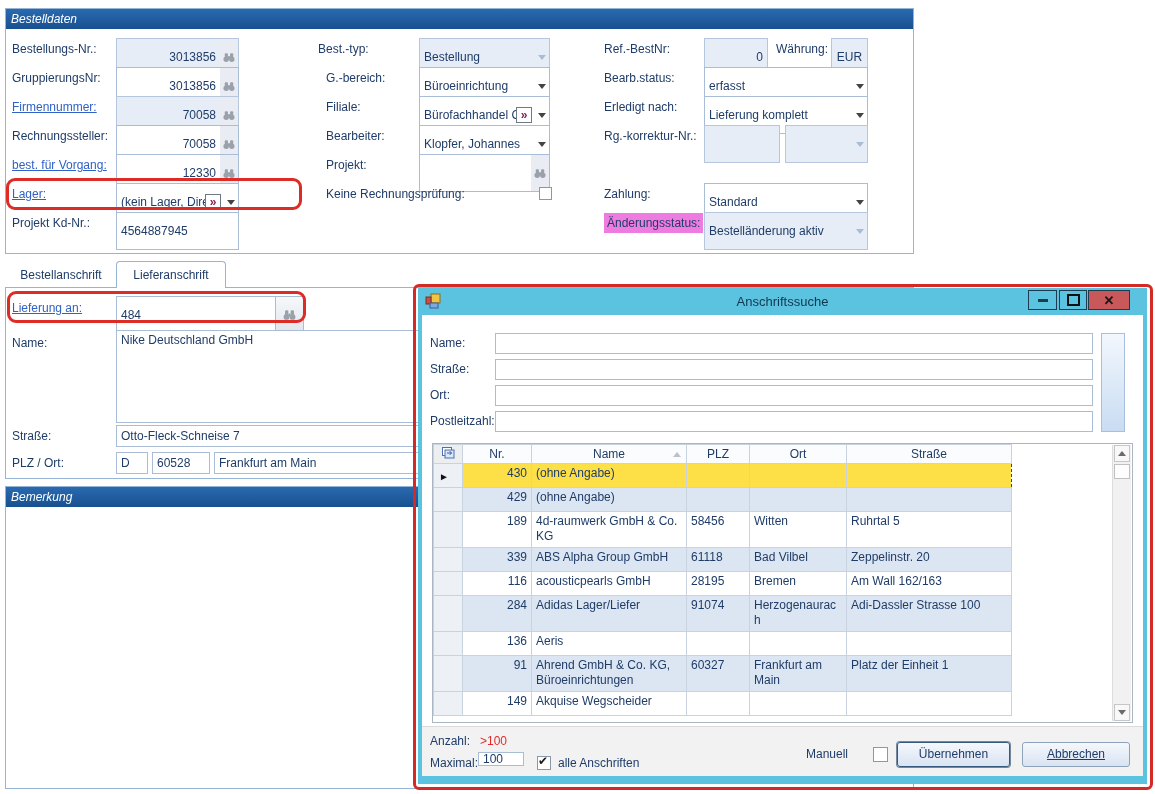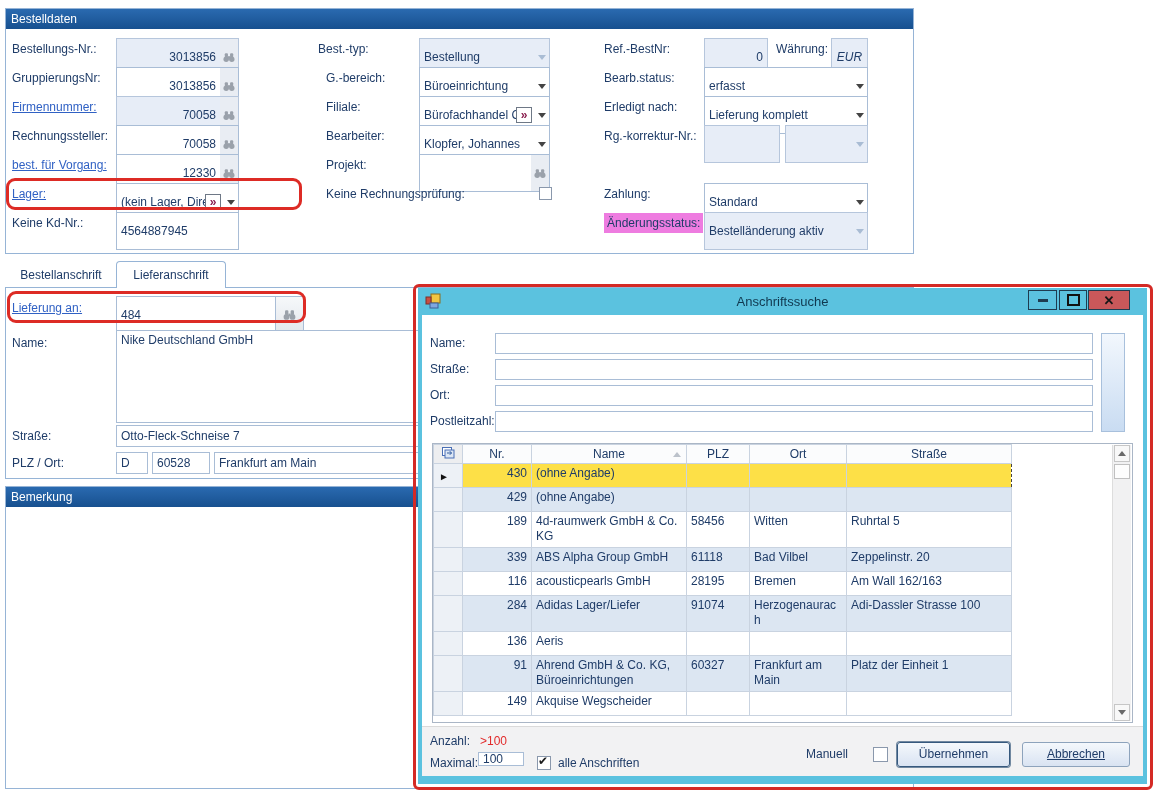--- a/index.html
+++ b/index.html
@@ -3,21 +3,21 @@
 <meta charset="utf-8">
 <style>
   * { box-sizing: border-box; }
   body { margin:0; background:#fff; font-family:"Liberation Sans", sans-serif; }
   .canvas { position:relative; width:1155px; height:794px; background:#fff; overflow:hidden;
             font-size:12px; color:#1F3C68; }
 
   
   .panel { position:absolute; background:#fff; border:1px solid #96B4D6; }
   .panel-header { height:20px; background:linear-gradient(#2A6AB0,#17508F); color:#fff;
-                  line-height:20px; padding-left:5px; font-size:12px; }
+                  line-height:20px; padding-left:5px; font-size:12px;font-style:italic; }
 
   .lbl { position:absolute; height:22px; line-height:22px; white-space:nowrap; }
   .link { color:#3061C4; text-decoration:underline; cursor:pointer; }
   .hl-pink { background:#EE7CE0; padding:0 3px; }
 
   
   .fld { position:absolute; height:38px; border:1px solid #A9BDD6; background:#fff;
          display:flex; align-items:center; overflow:hidden; }
   .fld.disabled { background:#E7EDF7; border-color:#B6C6DC; }
   .fld .val { flex:1; padding:0 4px; overflow:hidden; white-space:nowrap; }
@@ -192,21 +192,21 @@
     <div class="lbl link" style="left:6px; top:174px;">Lager:</div>
     <div class="fld" style="left:110px; top:174px; width:123px;">
       <span class="val">(kein Lager, Direktli</span>
       <span class="ref-btn"></span>
       <span class="arrow-box">
           <i class="arr"></i>
         </span>
     </div>
     <div class="red-outline" style="left:0px; top:169px; width:296px; height:32px;"></div>
 
-    <div class="lbl" style="left:6px; top:203px;">Keine Kd-Nr.:</div>
+    <div class="lbl" style="left:6px; top:203px;">Projekt Kd-Nr.:</div>
     <div class="fld" style="left:110px; top:203px; width:123px;">
       <span class="val">4564887945</span>
     </div>
 
     <div class="lbl" style="left:312px; top:29px;">Best.-typ:</div>
     <div class="fld disabled" style="left:413px; top:29px; width:131px;">
       <span class="val">Bestellung</span>
       <span class="arrow-box">
           <i class="arr pale"></i>
         </span>
@@ -253,21 +253,21 @@
 
     <div class="lbl" style="left:320px; top:174px;">Keine Rechnungsprüfung:</div>
     <span class="cb" style="left:533px; top:178px;"></span>
 
     <div class="lbl" style="left:598px; top:29px;">Ref.-BestNr:</div>
     <div class="fld disabled" style="left:698px; top:29px; width:64px;">
       <span class="val num">0</span>
     </div>
     <div class="lbl" style="left:770px; top:29px;">Währung:</div>
     <div class="fld disabled" style="left:825px; top:29px; width:37px;">
-      <span class="val" style="text-align:center;font-style:italic;">EUR</span>
+      <span class="val" style="text-align:center;">EUR</span>
     </div>
 
     <div class="lbl" style="left:598px; top:58px;">Bearb.status:</div>
     <div class="fld" style="left:698px; top:58px; width:164px;">
       <span class="val">erfasst</span>
       <span class="arrow-box">
           <i class="arr"></i>
         </span>
     </div>
 

